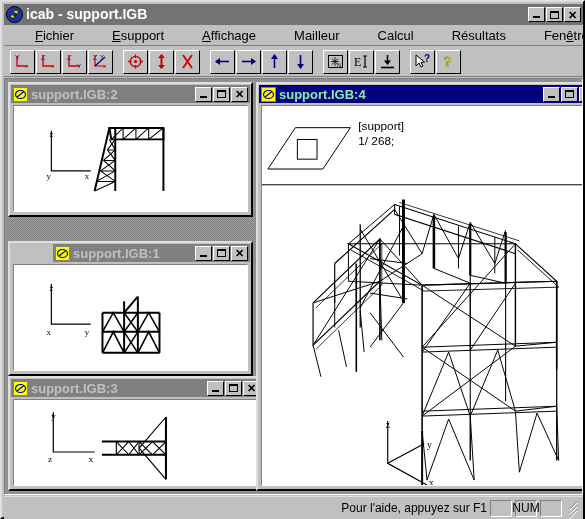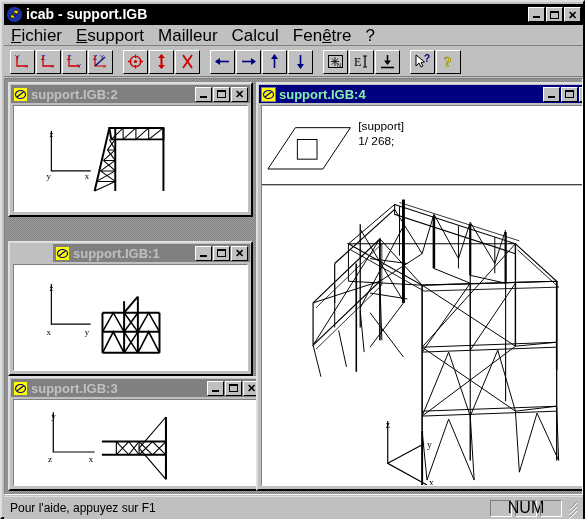--- a/index.html
+++ b/index.html
@@ -12,21 +12,21 @@
   .app-frame{
     position:absolute;left:0;top:0;width:585px;height:519px;
     background:#c0c0c0;
     border-top:2px solid #dfdfdf;border-left:2px solid #dfdfdf;
     border-right:2px solid #000;border-bottom:2px solid #000;
     box-sizing:border-box;
   }
   
   .titlebar{
     position:absolute;left:2px;top:2px;width:579px;height:21px;
-    background:#000000;display:flex;align-items:center;
+    background:#737373;display:flex;align-items:center;
     box-sizing:border-box;padding:0 2px;
   }
   .app-icon{
     width:17px;height:17px;margin-right:3px;flex:none;position:relative;
   }
   .title-text{
     color:#fff;font-size:14px;font-weight:bold;letter-spacing:0px;
     white-space:nowrap;flex:1;line-height:17px;
   }
   .win-btns{display:flex;gap:0px;align-items:center;}
@@ -42,21 +42,21 @@
   .glyph-max{width:9px;height:8px;border:1px solid #000;border-top-width:2px;box-sizing:border-box;}
   .glyph-close{font-size:11px;font-weight:bold;line-height:10px;font-family:"Liberation Sans",sans-serif;}
 
   
   .menubar{
     position:absolute;left:2px;top:23px;width:579px;height:21px;
     background:#c0c0c0;display:flex;align-items:center;
     border-bottom:1px solid #808080;box-sizing:border-box;
   }
   .menu-item{
-    font-size:17px;color:#000;padding:2px 7px;white-space:nowrap;line-height:15px;
+    font-size:13px;color:#000;padding:2px 7px;white-space:nowrap;line-height:15px;margin-left:24px;
   }
   .menu-item u{text-decoration:underline;}
 
   
   .toolbar{
     position:absolute;left:2px;top:45px;width:579px;height:30px;
     background:#c0c0c0;display:flex;align-items:center;padding-left:6px;
     box-sizing:border-box;
     border-bottom:1px solid #808080;
   }
@@ -113,31 +113,31 @@
     border-right:1px solid #fff;border-bottom:1px solid #fff;
     box-sizing:border-box;overflow:hidden;
   }
   .child-canvas{position:absolute;left:0;top:0;width:100%;height:100%;}
 
   
   .statusbar{
     position:absolute;left:2px;top:494px;width:579px;height:23px;
     background:#c0c0c0;display:flex;align-items:center;
     border-top:1px solid #dfdfdf;
-    box-sizing:border-box;padding:0 2px;
+    box-sizing:border-box;padding:0 2px;text-align:right;
   }
   .status-msg{
     flex:1;font-size:12px;color:#000;padding-left:4px;line-height:14px;
   }
   .status-pane{
     width:22px;height:17px;margin-left:3px;
     border-top:1px solid #808080;border-left:1px solid #808080;
     border-right:1px solid #fff;border-bottom:1px solid #fff;
     box-sizing:border-box;display:flex;align-items:center;justify-content:center;
-    font-size:16px;color:#000;
+    font-size:12px;color:#000;
   }
   .grip{
     width:14px;height:14px;margin-left:4px;margin-right:1px;position:relative;flex:none;
   }
   .grip i{position:absolute;display:block;background:#fff;width:11px;height:1px;transform:rotate(-45deg);}
   .grip i.sh{background:#808080;}
   svg{display:block;}
   .nosel{user-select:none;}
 </style>
 </head>
@@ -163,22 +163,24 @@
         </span>
       <span class="win-btn">
           <span class="glyph-close">✕</span>
         </span>
     </span>
   </div>
 
   <div class="menubar">
     <span class="menu-item"><u>F</u><span>ichier</span></span>
     <span class="menu-item"><u>E</u><span>support</span></span>
+    <span class="menu-item"><u>A</u><span>ffichage</span></span>
     <span class="menu-item"><span>Mailleur</span></span>
     <span class="menu-item"><span>Calcul</span></span>
+    <span class="menu-item"><span>Résultats</span></span>
     <span class="menu-item">Fen<u>ê</u>tre</span>
     <span class="menu-item"><span>?</span></span>
   </div>
 
   <div class="toolbar">
 
     <span class="tb-btn">
       <svg width="19" height="17" viewBox="0 0 19 17">
         <text x="2" y="7" font-size="7" fill="#000080" font-family="Liberation Sans">Y</text>
         <text x="12" y="15" font-size="6" fill="#ff0000" font-family="Liberation Sans">x</text>

